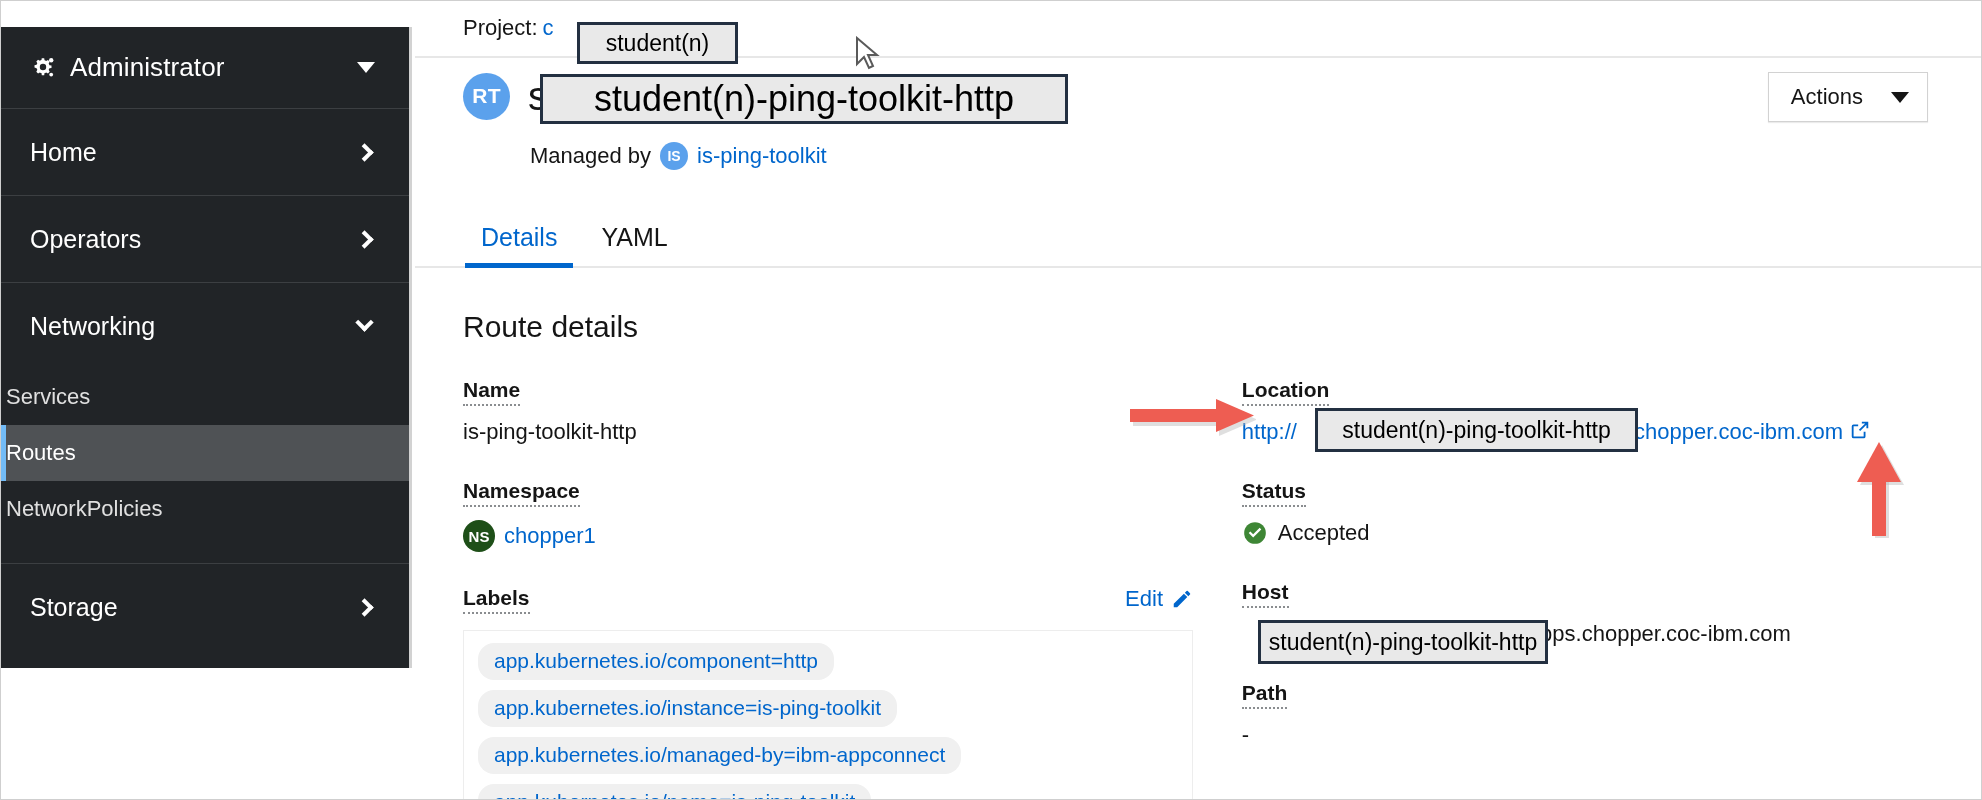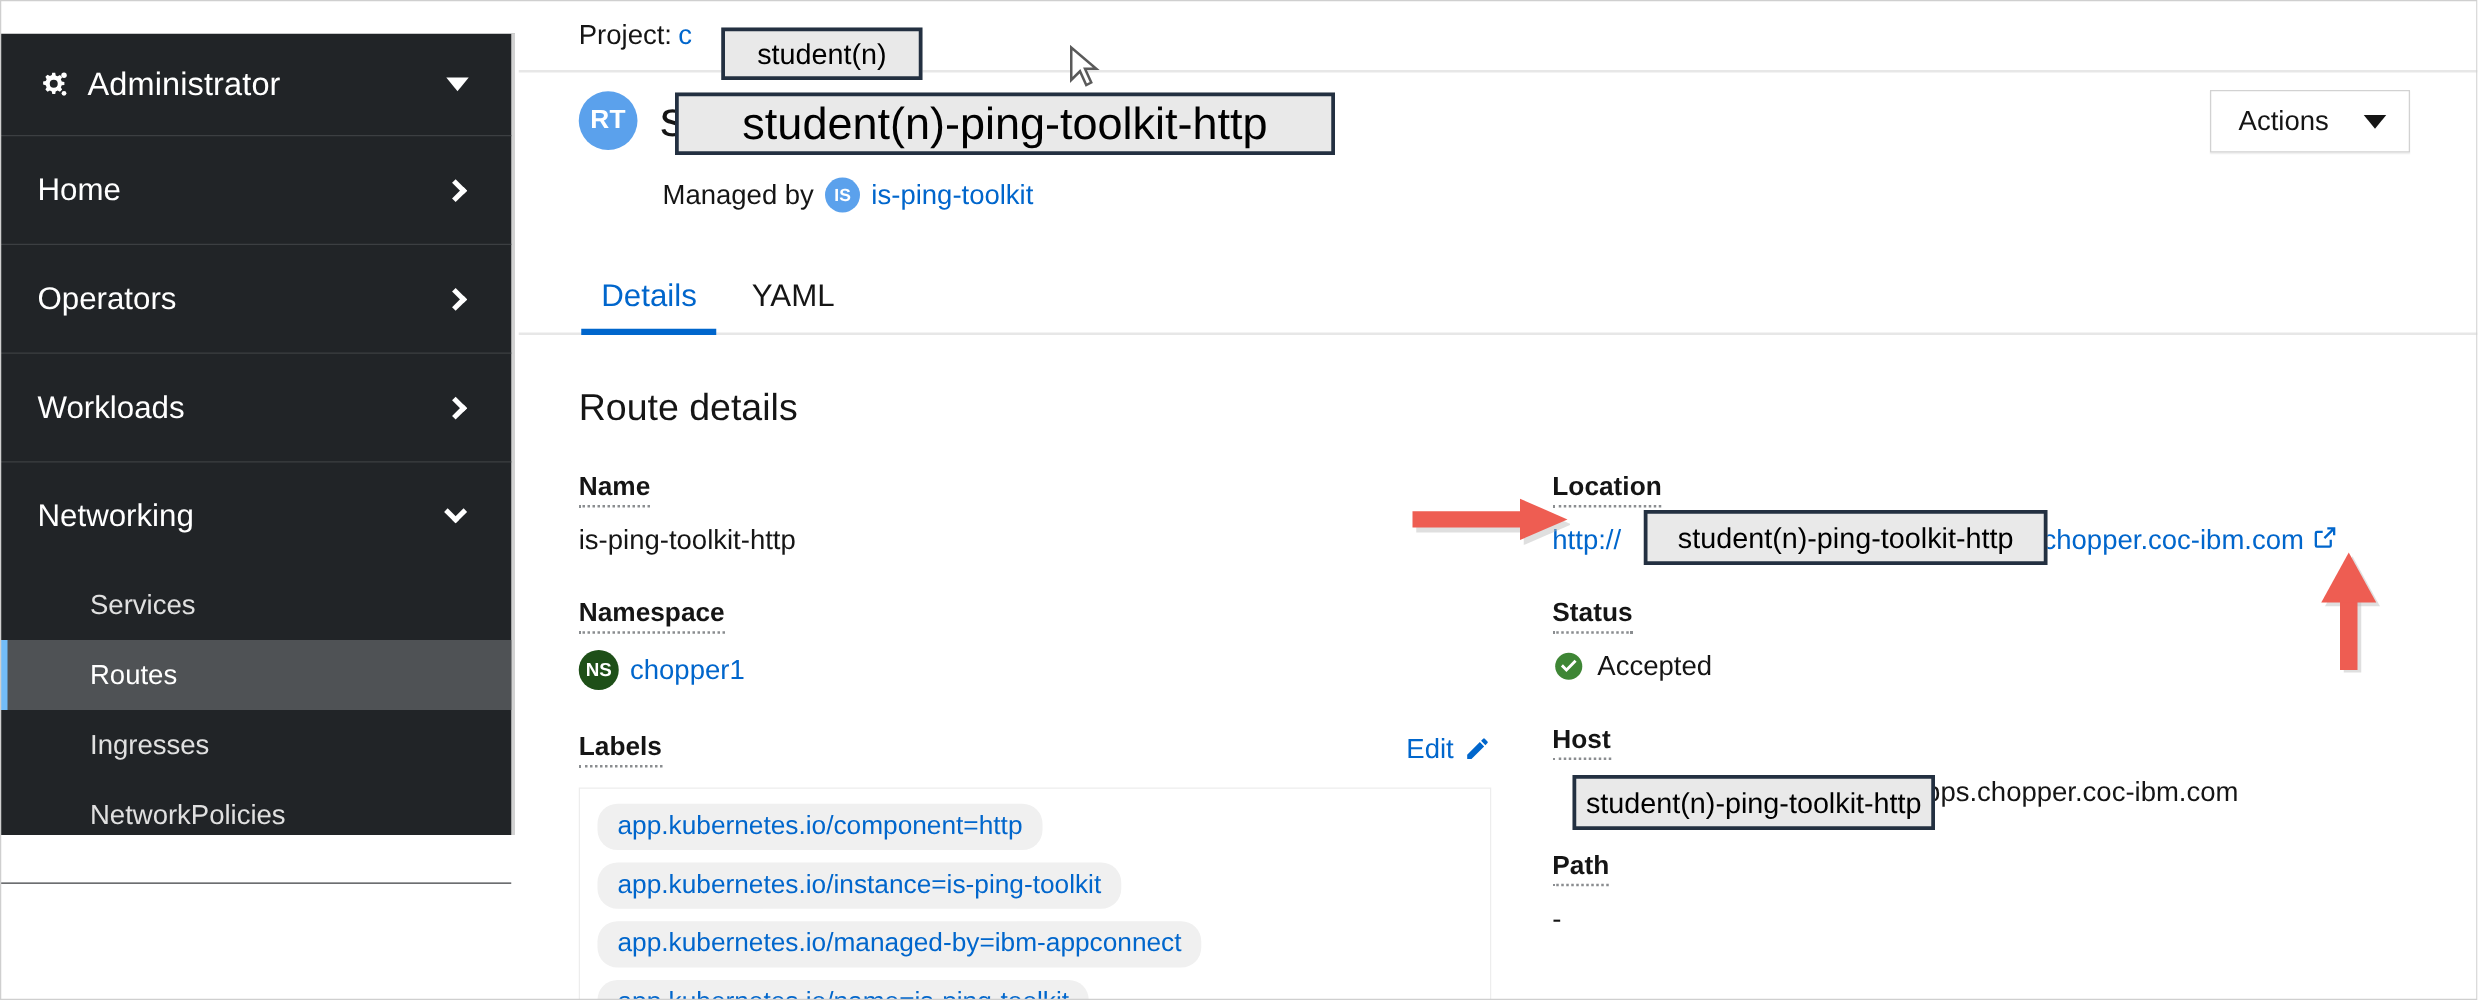--- a/index.html
+++ b/index.html
@@ -49,21 +49,21 @@
     width:13px;height:13px; border-right:4px solid #fff; border-top:4px solid #fff;
     transform: rotate(45deg); margin-right: 10px; flex:0 0 auto;
   }
   .chev-down {
     width:13px;height:13px; border-right:4px solid #fff; border-top:4px solid #fff;
     transform: rotate(135deg); margin-right: 10px; margin-bottom:7px; flex:0 0 auto;
   }
   .nav-sub { padding-bottom: 26px; }
   .nav-sub-item {
     display:flex; align-items:center;
-    height: 56px; padding-left: 66px;
+    height: 56px; 
     font-size: 22px; color:#e0e0e0; cursor:pointer;
     border-left: 6px solid transparent;
   }
   .nav-sub-item.active {
     background: #4f5255; color:#fff; border-left: 6px solid #73bcf7;
   }
 
   
   #main { position:absolute; left:415px; top:0; width:1567px; height:612px; background:#fff; }
 
@@ -242,41 +242,32 @@
       </div>
     </div>
 
     <div class="nav-section">
       <div class="nav-top">
         <span class="nav-text">Operators</span>
         <span class="chev-right"></span>
       </div>
     </div>
 
-    <div class="nav-section">
-      <div class="nav-top">
-        <span class="nav-text">Workloads</span>
-        <span class="chev-right"></span>
-      </div>
-    </div>
 
     <div class="nav-section">
       <div class="nav-top">
         <span class="nav-text">Networking</span>
         <span class="chev-down"></span>
       </div>
       <div class="nav-sub">
         <div class="nav-sub-item">
           <span>Services</span>
         </div>
         <div class="nav-sub-item active">
           <span>Routes</span>
-        </div>
-        <div class="nav-sub-item">
-          <span>Ingresses</span>
         </div>
         <div class="nav-sub-item">
           <span>NetworkPolicies</span>
         </div>
       </div>
     </div>
 
     <div class="nav-section no-border">
       <div class="nav-top">
         <span class="nav-text">Storage</span>

